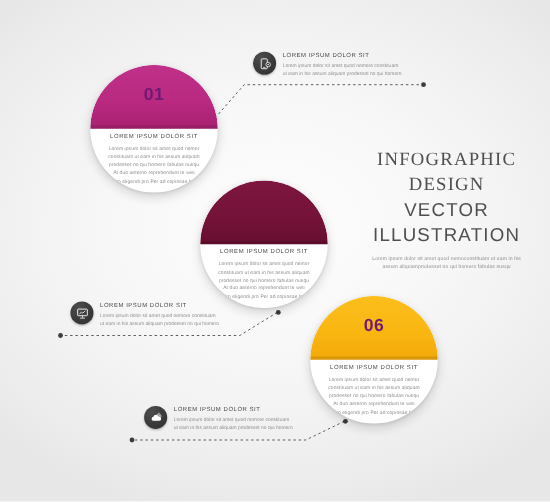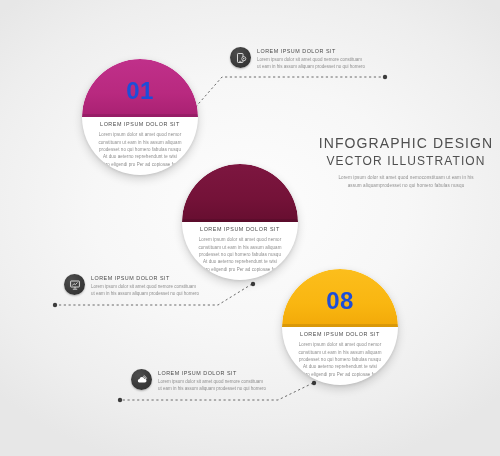--- a/index.html
+++ b/index.html
@@ -54,22 +54,22 @@
     left: 0; right: 0; bottom: 0;
     height: 3px;
     background: rgba(0,0,0,0.10);
   }
   .node-num {
     position: absolute;
     left: 0;
     top: 20px;
     width: 116px;
     text-align: center;
-    color: #1d4ed8;
-    font-size: 24px;
+    color: #701a75;
+    font-size: 16px;
     font-weight: bold;
     letter-spacing: 0.5px;
     line-height: 1;
   }
   .node-body {
     position: absolute;
     left: 9px;
     top: 62px;
     width: 98px;
     text-align: center;
@@ -125,27 +125,28 @@
 
   
   #headline {
     position: absolute;
     left: 318px;
     top: 134px;
     width: 176px;
     text-align: center;
   }
   .headline-l1 {
-    font-size: 14px;
+    font-size: 17px;
     letter-spacing: 1.1px;
     color: #4f4f4f;
     line-height: 1.35;
+    font-family: Liberation Serif, serif;
   }
   .headline-l2 {
-    font-size: 12px;
+    font-size: 17px;
     letter-spacing: 1.1px;
     color: #4f4f4f;
     line-height: 1.35;
   }
   .headline-sub {
     margin-top: 5px;
     font-size: 4.6px;
     line-height: 1.75;
     color: #8f8f8f;
     letter-spacing: 0.1px;
@@ -196,21 +197,21 @@
         <div>constituam ut eam in his assum aliquam</div>
         <div>prodesset no qui homero fabulas nusqu</div>
         <div>At duo aeterno reprehendunt te wisi</div>
         <div>tro eligendi pro Per ad copiosae fo</div>
       </div>
     </div>
   </div>
 
   <div class="node" style="left:282px; top:269px;">
     <div class="node-cap" style="background: linear-gradient(180deg,#FCBE1C 0%, #F9B611 60%, #F2A908 100%);"></div>
-    <div class="node-num">08</div>
+    <div class="node-num">06</div>
     <div class="node-body">
       <div class="node-title">LOREM IPSUM DOLOR SIT</div>
       <div class="node-text">
         <div>Lorem ipsum dolor sit amet quod nemor</div>
         <div>constituam ut eam in his assum aliquam</div>
         <div>prodesset no qui homero fabulas nusqu</div>
         <div>At duo aeterno reprehendunt te wisi</div>
         <div>tro eligendi pro Per ad copiosae fo</div>
       </div>
     </div>

